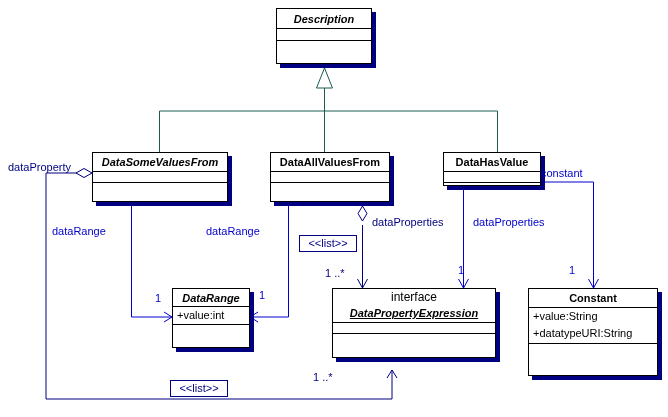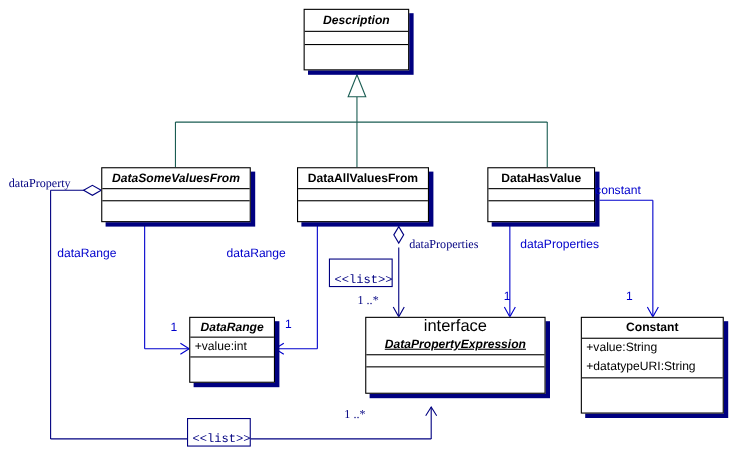--- a/index.html
+++ b/index.html
@@ -44,21 +44,21 @@
   }
   .uml-row.last { border-bottom: none; }
   .cls-name {
     font-size: 11px;
     font-weight: bold;
     line-height: 16px;
     padding: 1px 6px;
   }
   .cls-name.italic { font-style: italic; }
   .cls-stereo {
-    font-size: 15px;
+    font-size: 12px;
     font-weight: normal;
     line-height: 15px;
     padding: 0 6px;
   }
   .cls-attr {
     font-size: 11px;
     line-height: 16px;
     padding: 0 4px;
     text-align: left;
   }
@@ -69,34 +69,33 @@
     position: absolute;
     box-sizing: border-box;
     background: #ffffff;
     border: 1px solid #000080;
     color: #000080;
     font-size: 11px;
     line-height: 15px;
     text-align: center;
     white-space: nowrap;
     z-index: 6;
-    padding: 12px 4px;
-    font-family: Liberation Mono, monospace;
+    padding: 0 4px;
   }
 
   
   .edge-label {
     position: absolute;
     color: #0000cc;
     font-size: 11px;
     line-height: 13px;
     white-space: nowrap;
     z-index: 6;
   }
-  .edge-label.navy { color: #000080; font-family: Liberation Serif, serif; }
+  .edge-label.navy { color: #000080; }
 </style>
 </head>
 <body>
 
 <div id="canvas">
 
   <svg id="svg-layer" viewBox="0 0 668 417" xmlns="http://www.w3.org/2000/svg">
 
     <g stroke="#1a5c52" stroke-width="1" fill="none">
 
@@ -163,21 +162,21 @@
     <div class="uml-row cls-empty" style="height:11px;"></div>
     <div class="uml-row cls-empty last" style="height:18px;"></div>
   </div>
 
   <div class="uml-class" style="left:270px; top:152px; width:120px; height:50px;">
     <div class="uml-row cls-name" style="height:19px; line-height:17px;">DataAllValuesFrom</div>
     <div class="uml-row cls-empty" style="height:11px;"></div>
     <div class="uml-row cls-empty last" style="height:18px;"></div>
   </div>
 
-  <div class="uml-class" style="left:443px; top:152px; width:98px; height:50px;">
+  <div class="uml-class" style="left:443px; top:152px; width:98px; height:34px;">
     <div class="uml-row cls-name" style="height:19px; line-height:17px;">DataHasValue</div>
     <div class="uml-row cls-empty" style="height:11px;"></div>
     <div class="uml-row cls-empty last" style="height:18px;"></div>
   </div>
 
   <div class="uml-class" style="left:172px; top:288px; width:78px; height:60px;">
     <div class="uml-row cls-name italic" style="height:18px; line-height:16px;">DataRange</div>
     <div class="uml-row cls-attr" style="height:18px; line-height:16px;">+value:int</div>
     <div class="uml-row cls-empty last" style="height:22px;"></div>
   </div>

